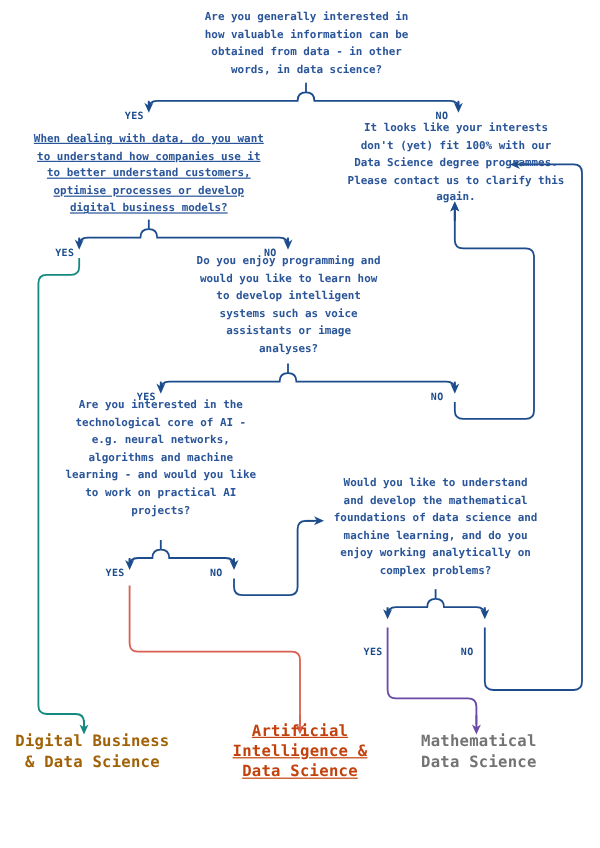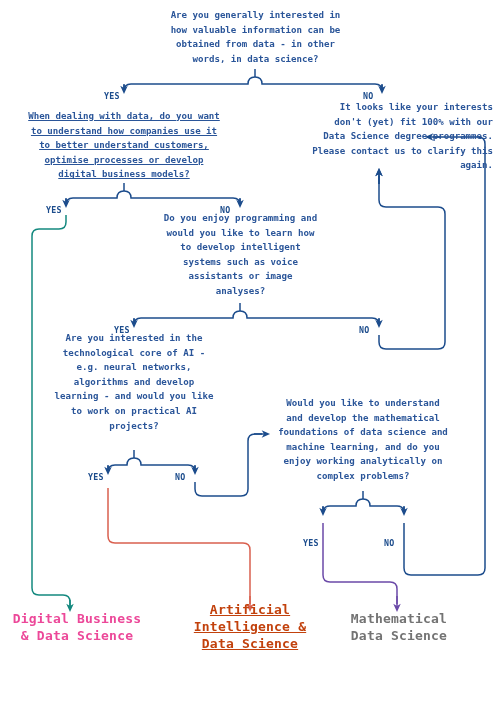--- a/index.html
+++ b/index.html
@@ -31,21 +31,21 @@
   }
   .term{
     position:absolute;
     text-align:center;
     font-size:13px;
     line-height:17px;
     font-weight:bold;
     white-space:pre-line;
     letter-spacing:0.2px;
   }
-  .t-teal{color:#ec4899;}
+  .t-teal{color:#a16207;}
   .t-red{color:#c2410c;text-decoration:underline;}
   .t-purple{color:#737373;}
 </style>
 </head>
 <body>
 
 <div id="chart">
 
   <svg id="wires" viewBox="0 0 500 707" width="500" height="707">
     <defs>
@@ -130,21 +130,21 @@
 
   <div class="lbl" style="left:104px;top:91px;width:40px;">YES</div>
   <div class="lbl" style="left:363px;top:91px;width:40px;">NO</div>
 
   <div class="q" style="left:5px;top:109px;width:238px;text-decoration:underline;">When dealing with data, do you want
 to understand how companies use it
 to better understand customers,
 optimise processes or develop
 digital business models?</div>
 
-  <div class="q" style="left:267px;top:100px;width:226px;text-align:right;">It looks like your interests
+  <div class="q" style="left:267px;top:100px;width:226px;">It looks like your interests
 don't (yet) fit 100% with our
 Data Science degree programmes.
 Please contact us to clarify this
 again.</div>
 
   <div class="lbl" style="left:46px;top:205px;width:40px;">YES</div>
   <div class="lbl" style="left:220px;top:205px;width:40px;">NO</div>
 
   <div class="q" style="left:141px;top:211px;width:199px;">Do you enjoy programming and
 would you like to learn how
@@ -152,21 +152,21 @@
 systems such as voice
 assistants or image
 analyses?</div>
 
   <div class="lbl" style="left:114px;top:325px;width:40px;">YES</div>
   <div class="lbl" style="left:359px;top:325px;width:40px;">NO</div>
 
   <div class="q" style="left:29px;top:331px;width:210px;">Are you interested in the
 technological core of AI -
 e.g. neural networks,
-algorithms and develop
+algorithms and machine
 learning - and would you like
 to work on practical AI
 projects?</div>
 
   <div class="lbl" style="left:88px;top:472px;width:40px;">YES</div>
   <div class="lbl" style="left:175px;top:472px;width:40px;">NO</div>
 
   <div class="q" style="left:265px;top:396px;width:196px;">Would you like to understand
 and develop the mathematical
 foundations of data science and

